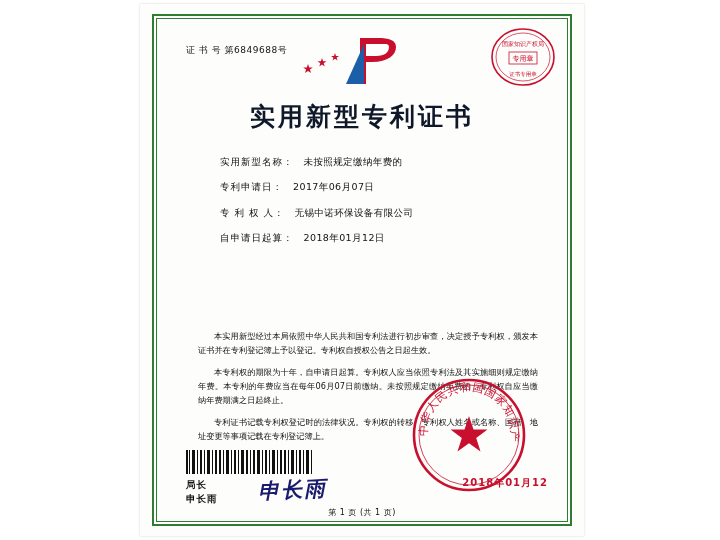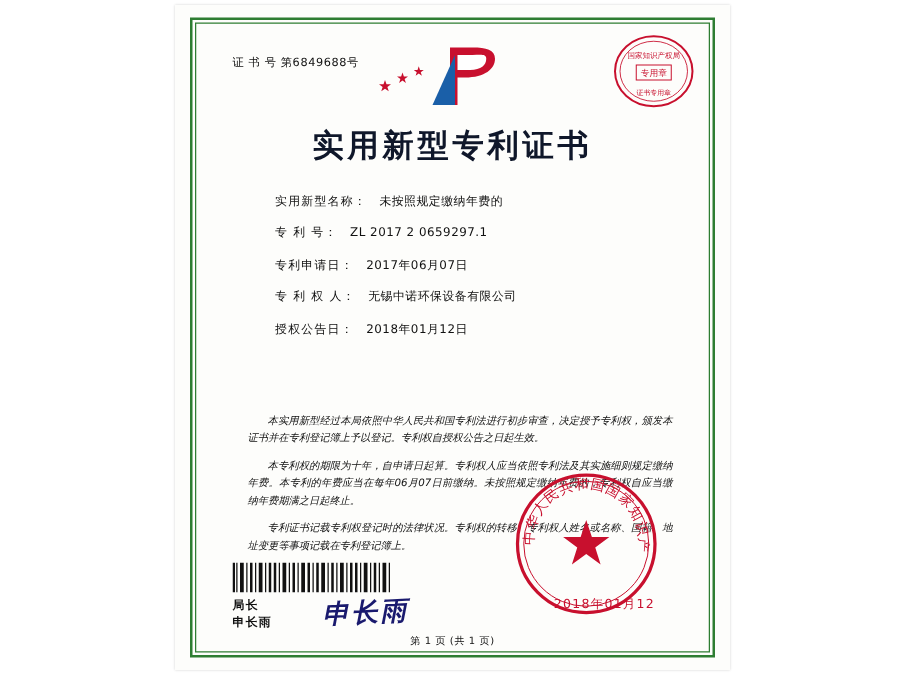--- a/index.html
+++ b/index.html
@@ -110,21 +110,20 @@
   
   .body-text {
     position: absolute;
     left: 58px;
     right: 46px;
     top: 325px;
     font-size: 8.2px;
     color: #111;
     line-height: 1.75;
     text-align: justify;
-    font-style: italic;
   }
   .body-text p {
     margin: 0 0 7px 0;
     text-indent: 16px;
   }
 
   
   .barcode {
     position: absolute;
     left: 46px;
@@ -160,26 +159,26 @@
   
   .seal-bottom {
     position: absolute;
     right: 56px;
     bottom: 42px;
     width: 118px;
     height: 118px;
   }
   .seal-date {
     position: absolute;
-    right: 60px;
+    right: 36px;
     bottom: 46px;
     font-size: 10px;
     color: #c8102e;
     letter-spacing: 1px;
-    font-weight: normal;
+    font-weight: bold;
   }
 
   
   .footer {
     position: absolute;
     left: 0;
     right: 0;
     bottom: 18px;
     text-align: center;
     font-size: 8px;
@@ -223,35 +222,31 @@
         <text x="33" y="52" font-size="5.5" fill="#c8102e" text-anchor="middle" font-family="DejaVu Sans, sans-serif">证书专用章</text>
       </svg>
     </div>
 
     <div class="title">实用新型专利证书</div>
 
     <div class="fields">
       <div class="field-row">
         <span class="field-label">实用新型名称：</span>
         <span class="field-value">未按照规定缴纳年费的</span>
-      </div>
-      <div class="field-row">
-        <span class="field-label">专 利 号：</span>
-        <span class="field-value">ZL 2017 2 0659297.1</span>
       </div>
       <div class="field-row">
         <span class="field-label">专利申请日：</span>
         <span class="field-value">2017年06月07日</span>
       </div>
       <div class="field-row">
         <span class="field-label">专 利 权 人：</span>
         <span class="field-value">无锡中诺环保设备有限公司</span>
       </div>
       <div class="field-row">
-        <span class="field-label">授权公告日：</span>
+        <span class="field-label">自申请日起算：</span>
         <span class="field-value">2018年01月12日</span>
       </div>
     </div>
 
     <div class="body-text">
       <p>本实用新型经过本局依照中华人民共和国专利法进行初步审查，决定授予专利权，颁发本证书并在专利登记簿上予以登记。专利权自授权公告之日起生效。</p>
       <p>本专利权的期限为十年，自申请日起算。专利权人应当依照专利法及其实施细则规定缴纳年费。本专利的年费应当在每年06月07日前缴纳。未按照规定缴纳年费的，专利权自应当缴纳年费期满之日起终止。</p>
       <p>专利证书记载专利权登记时的法律状况。专利权的转移、专利权人姓名或名称、国籍、地址变更等事项记载在专利登记簿上。</p>
     </div>
 

